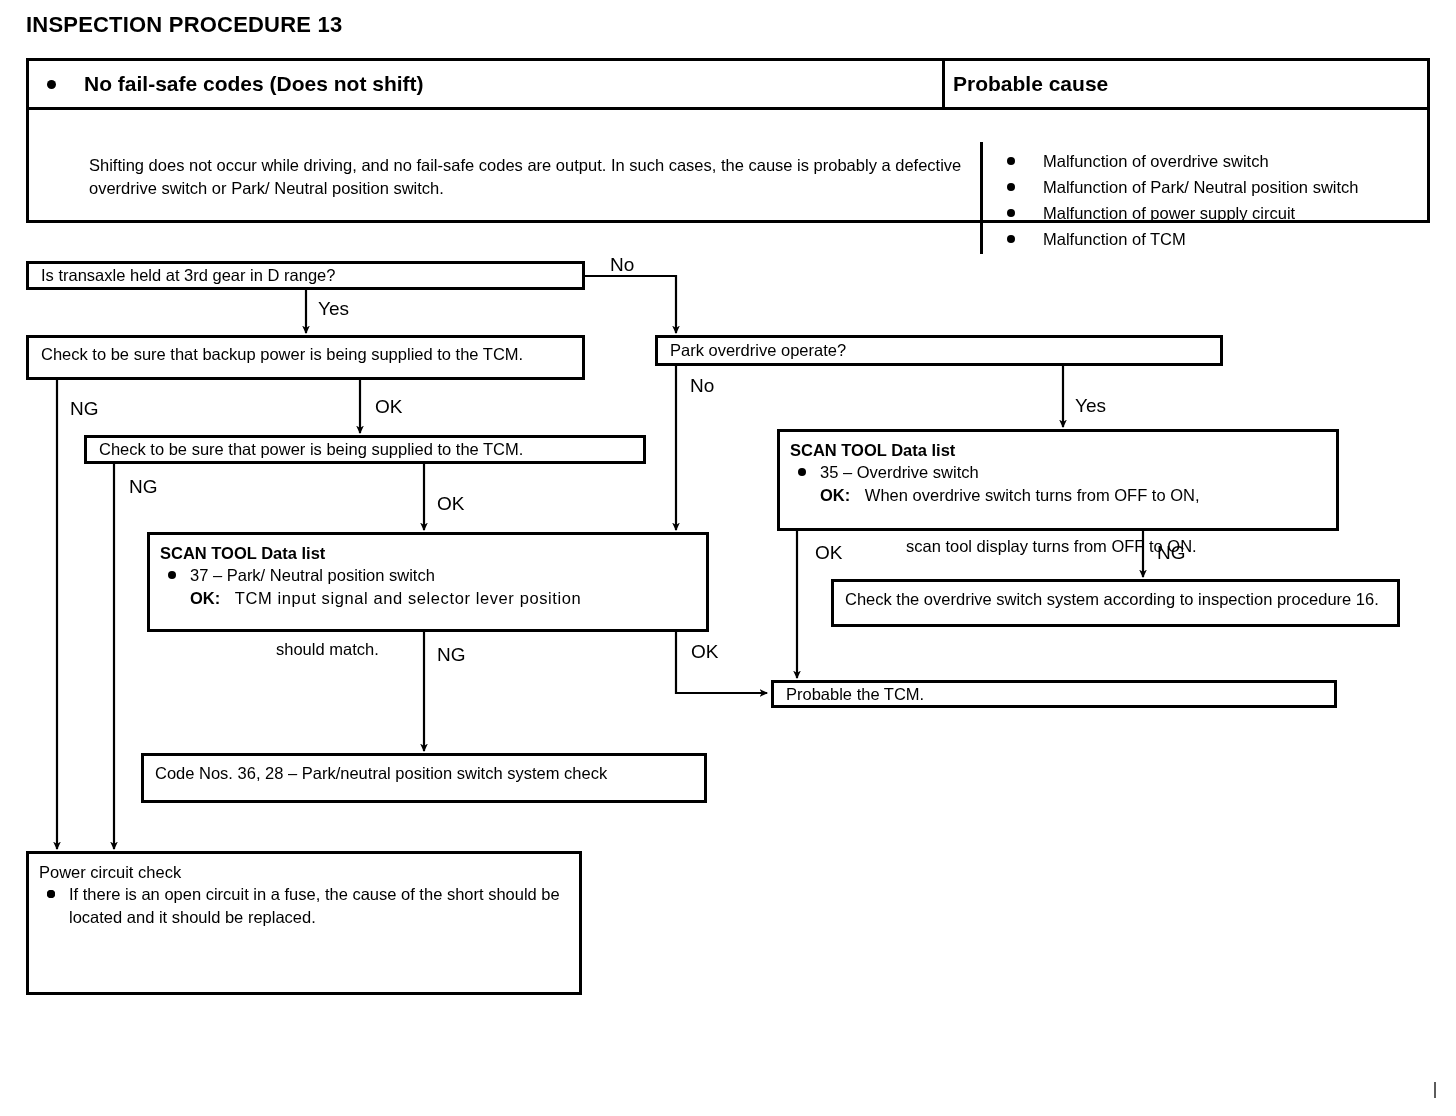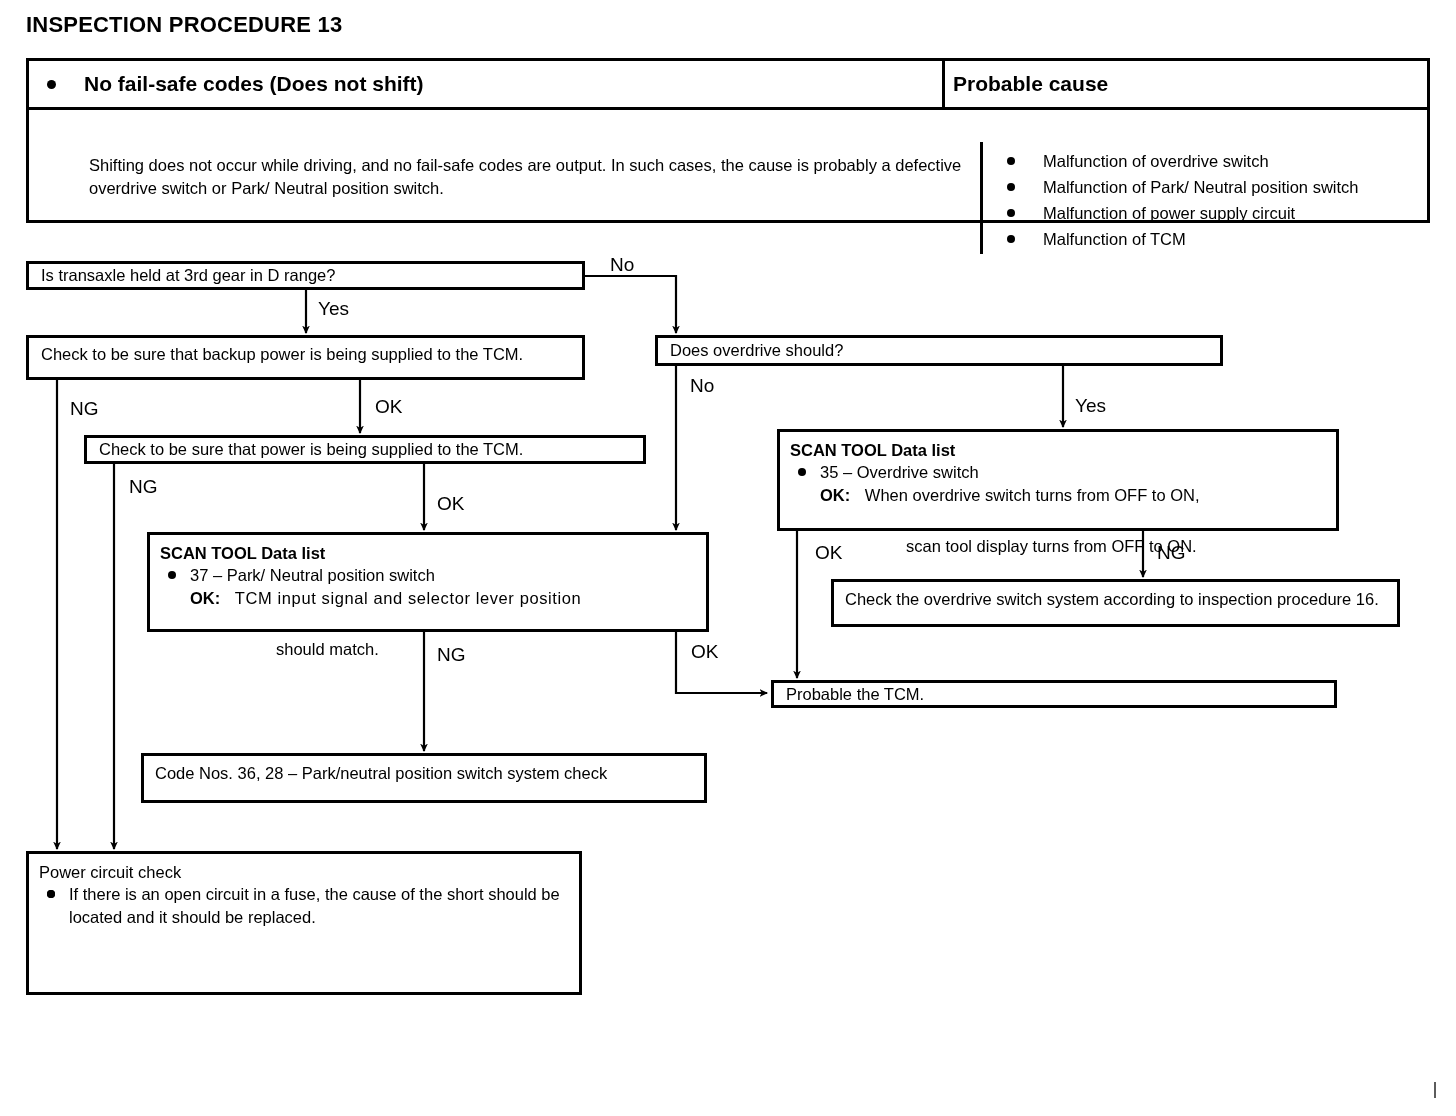--- a/index.html
+++ b/index.html
@@ -138,21 +138,21 @@
 <div class="abs edge-label" style="left:610px;top:255px;">No</div>
 <div class="abs edge-label" style="left:318px;top:299px;">Yes</div>
 
 <div class="abs box thick" style="left:26px;top:335px;width:559px;height:45px;">
   <span>Check to be sure that backup power is being supplied to the TCM.</span>
 </div>
 <div class="abs edge-label" style="left:70px;top:399px;">NG</div>
 <div class="abs edge-label" style="left:375px;top:397px;">OK</div>
 
 <div class="abs box thick" style="left:655px;top:335px;width:568px;height:31px;display:flex;align-items:center;">
-  <span>Does overdrive should?</span>
+  <span>Park overdrive operate?</span>
 </div>
 <div class="abs edge-label" style="left:690px;top:376px;">No</div>
 <div class="abs edge-label" style="left:1075px;top:396px;">Yes</div>
 
 <div class="abs box thick" style="left:84px;top:435px;width:562px;height:29px;display:flex;align-items:center;">
   <span>Check to be sure that power is being supplied to the TCM.</span>
 </div>
 <div class="abs edge-label" style="left:129px;top:477px;">NG</div>
 <div class="abs edge-label" style="left:437px;top:494px;">OK</div>
 

